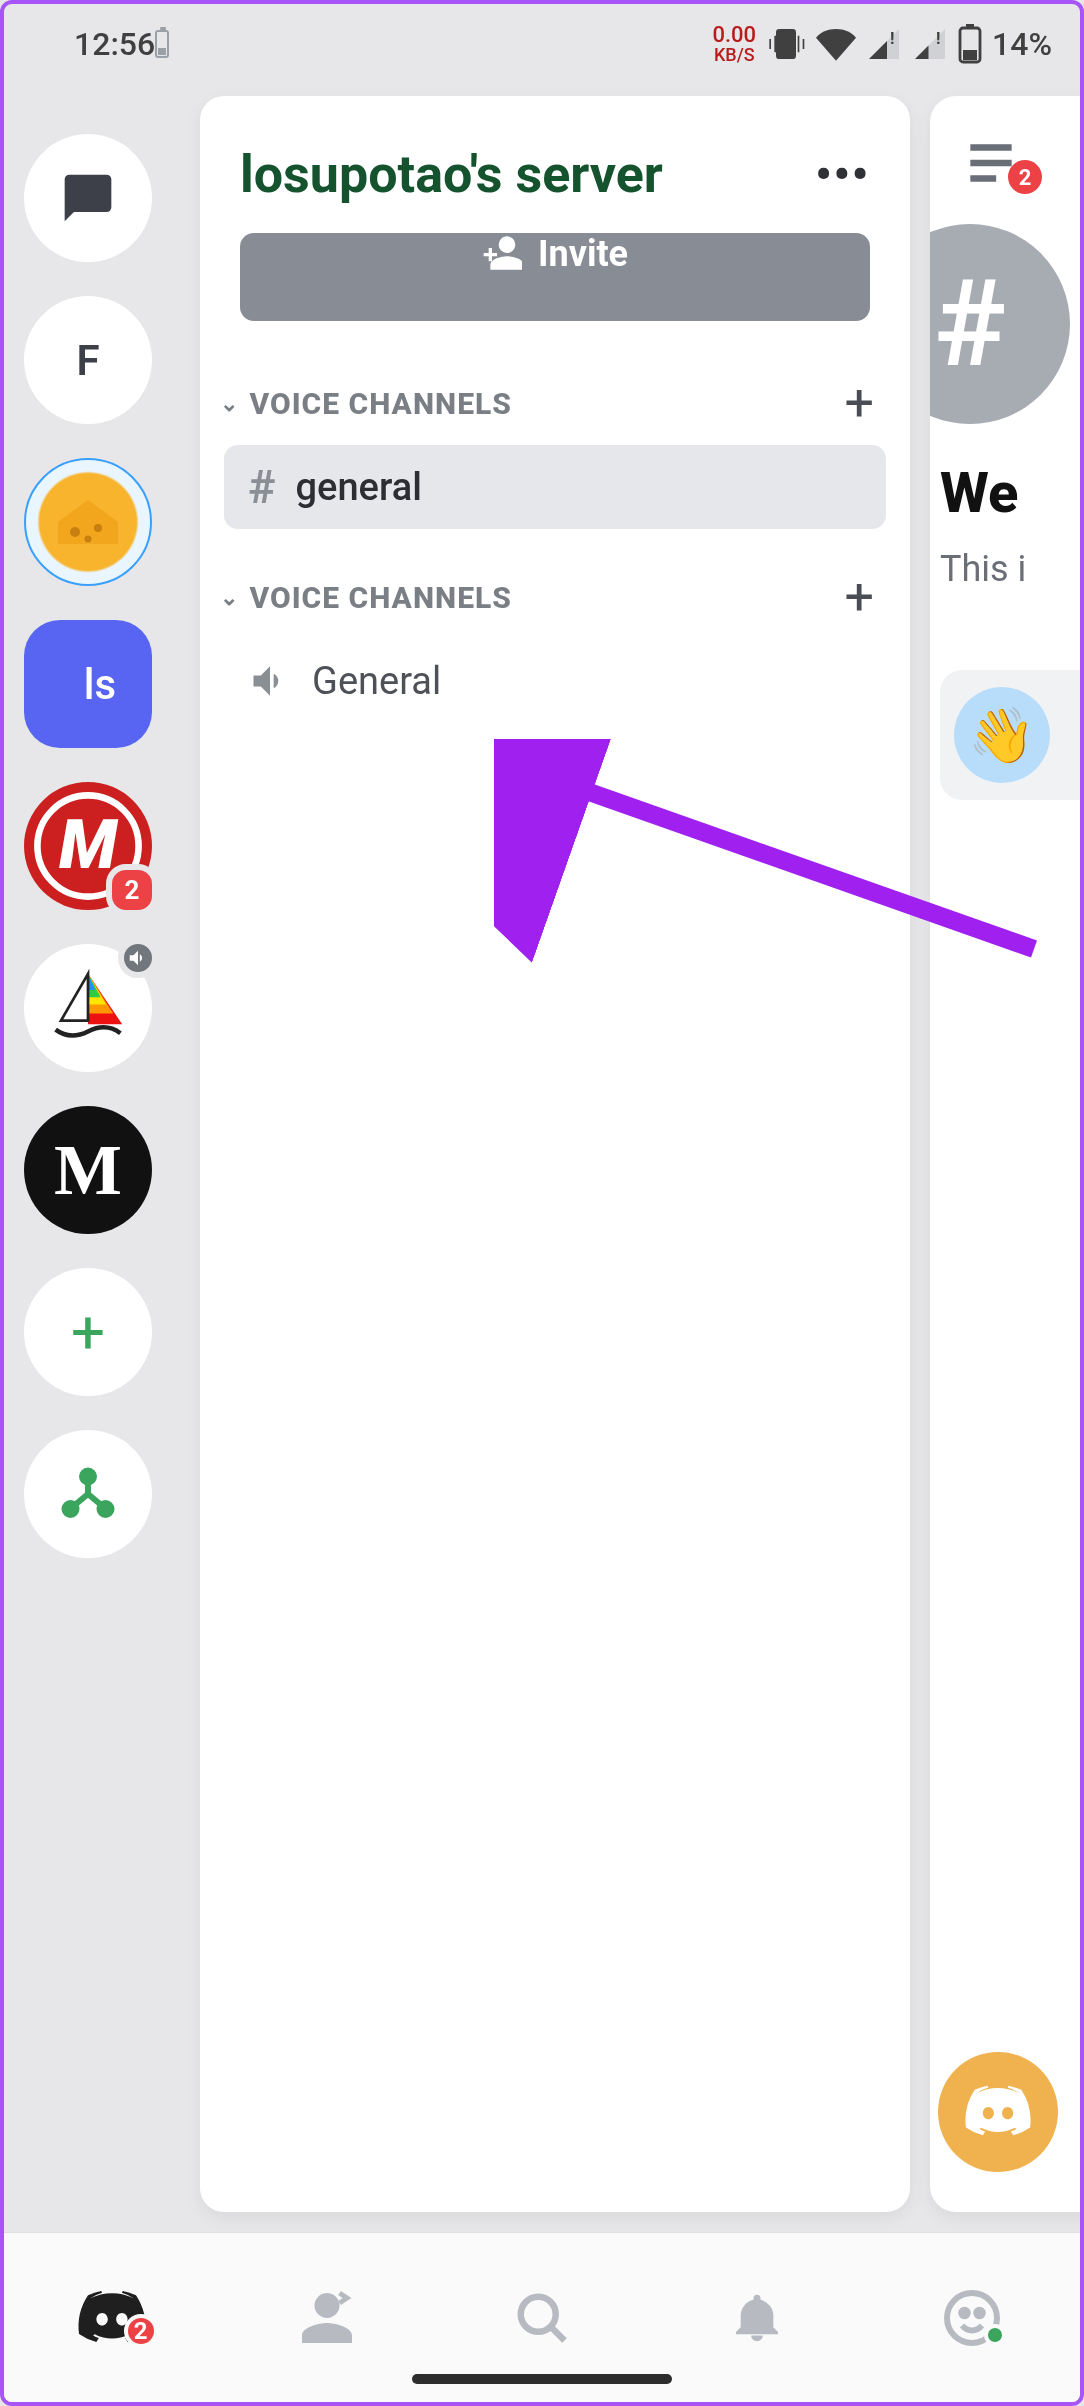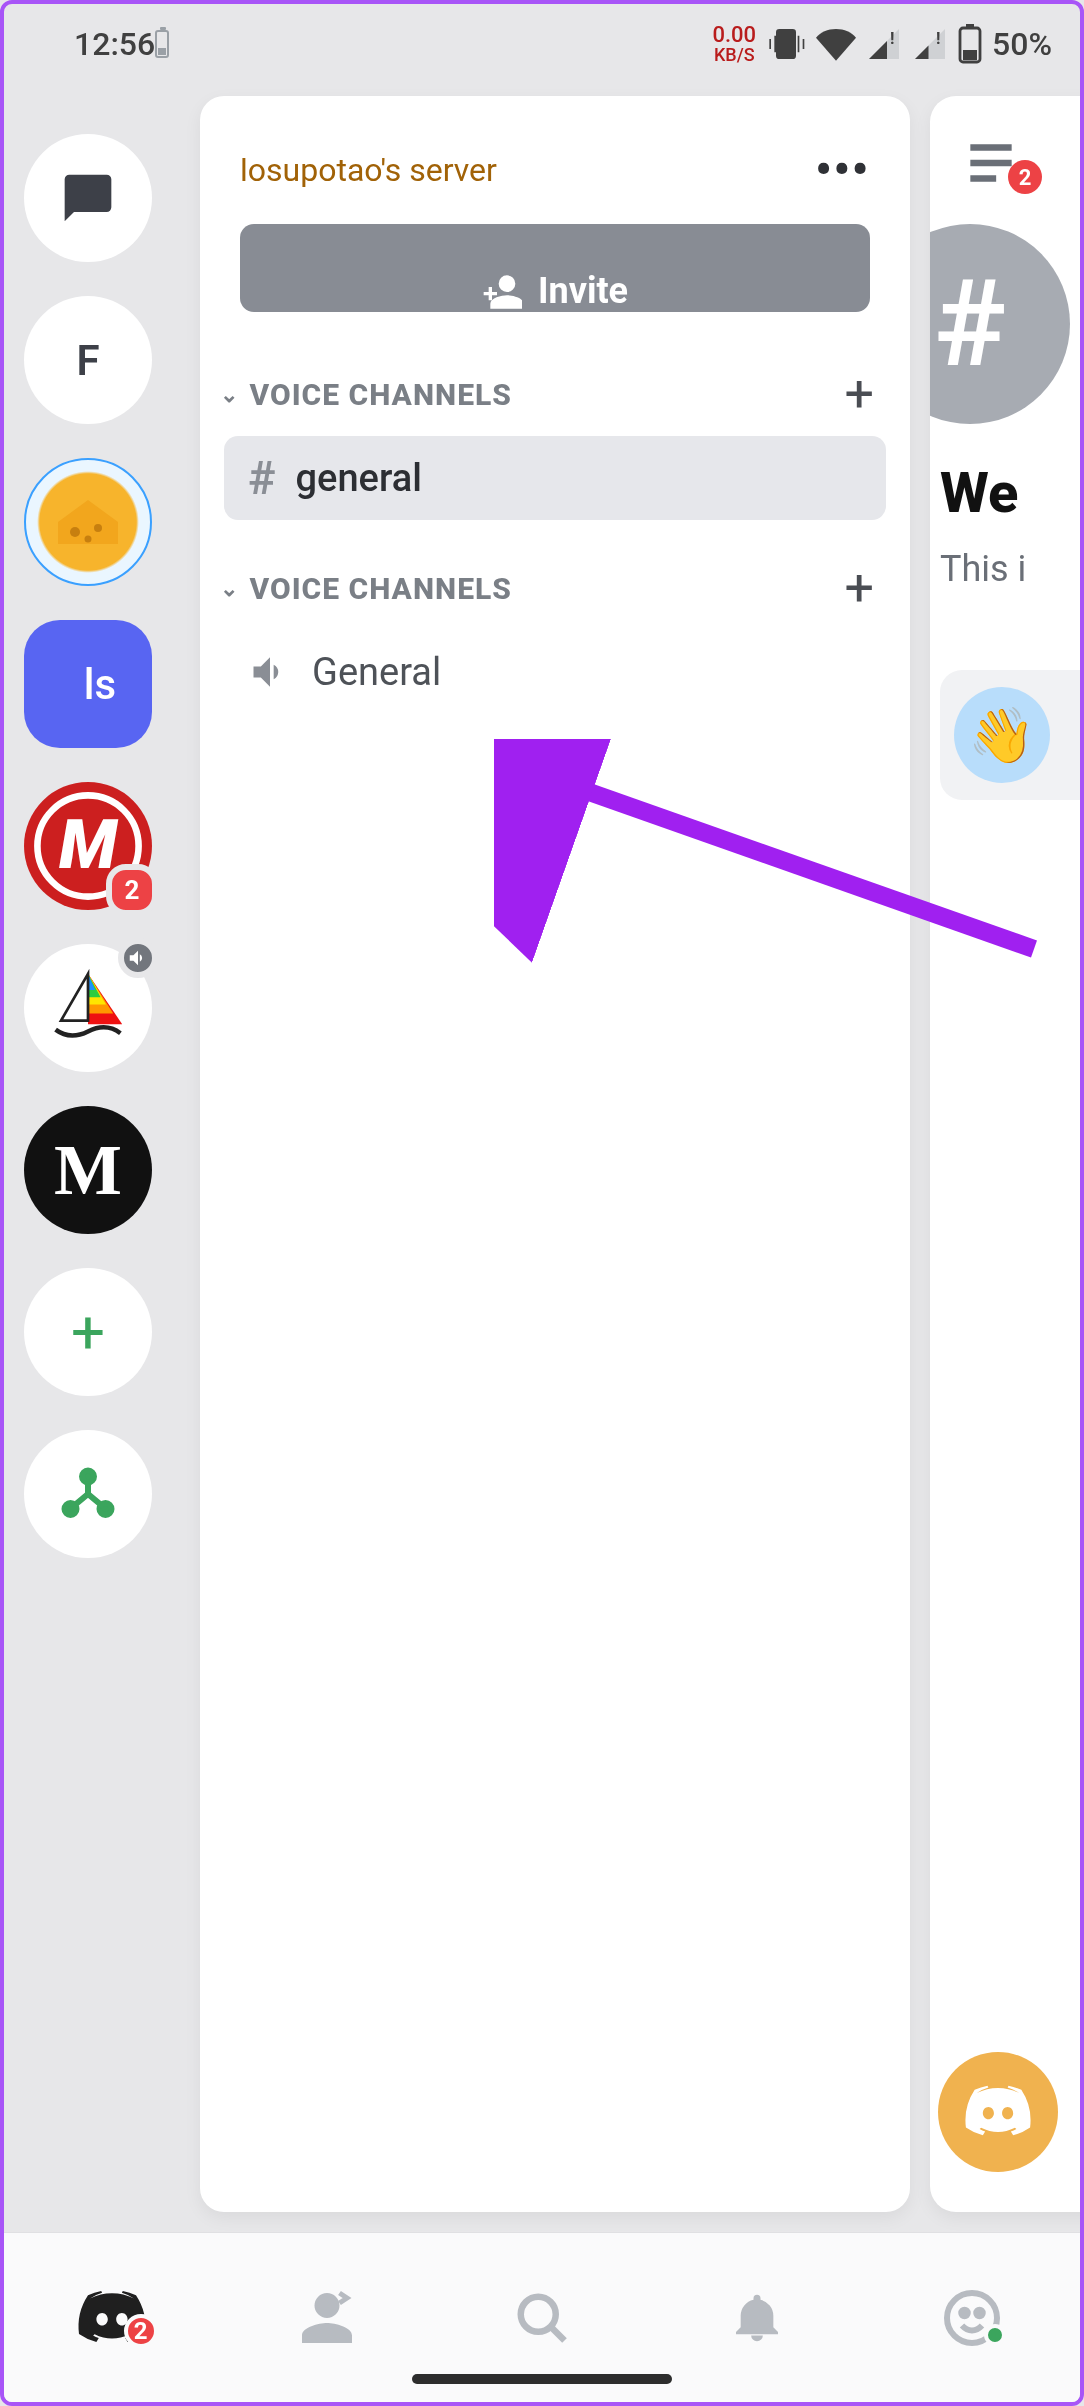--- a/index.html
+++ b/index.html
@@ -90,29 +90,29 @@
     width: 710px; bottom: 190px;
     background: #fff;
     border-radius: 24px;
     padding: 30px 0 0 0;
     box-shadow: 0 6px 18px rgba(0,0,0,.06);
   }
   .panel-header {
     display:flex; align-items:center; justify-content:space-between;
     padding: 18px 40px 28px 40px;
   }
-  .panel-title { font-size: 32px; font-weight: 400; color:#a16207; }
+  .panel-title { font-size: 52px; font-weight: 700; color:#14532d; }
   .dots { font-size: 44px; letter-spacing: 2px; color:#2f3136; font-weight:900;}
   .invite-btn {
     margin: 0 40px 36px 40px;
     height: 88px;
     border-radius: 14px;
     background: #888c94;
     color: #fff;
-    display:flex; align-items:flex-end; justify-content:center; gap:16px;
+    display:flex; align-items:flex-start; justify-content:center; gap:16px;
     font-size: 36px; font-weight: 700;
   }
   .section-header {
     display:flex; align-items:center; justify-content:space-between;
     padding: 20px 36px 10px 20px;
   }
   .section-header .label {
     display:flex; align-items:center; gap:8px;
     color:#7a7f86; font-weight:800; letter-spacing:1px; font-size:30px;
   }
@@ -232,21 +232,21 @@
     <svg class="icon-svg" width="36" height="36" viewBox="0 0 24 24">
         <path d="M2 22h20V2z" fill="#cfd1d4"></path>
         <path d="M2 22h9V13z" fill="#404040"></path>
         <text x="16" y="12" font-size="11" fill="#404040" font-weight="700">!</text>
       </svg>
     <svg class="icon-svg" width="24" height="40" viewBox="0 0 12 20">
         <rect x="1" y="2" width="10" height="17" rx="1.5" fill="none" stroke="#404040" stroke-width="1.4"></rect>
         <rect x="4" y="0" width="4" height="2" fill="#404040"></rect>
         <rect x="2.5" y="13" width="7" height="5" fill="#404040"></rect>
       </svg>
-    <span>50%</span>
+    <span>14%</span>
   </div>
 </div>
 
 <div class="rail">
   <div class="rail-btn">
     <svg width="56" height="56" viewBox="0 0 24 24" fill="#3d4048">
         <path d="M20 2H4a2 2 0 0 0-2 2v18l4-4h14a2 2 0 0 0 2-2V4a2 2 0 0 0-2-2z"></path>
       </svg>
   </div>
   <div class="rail-btn">

